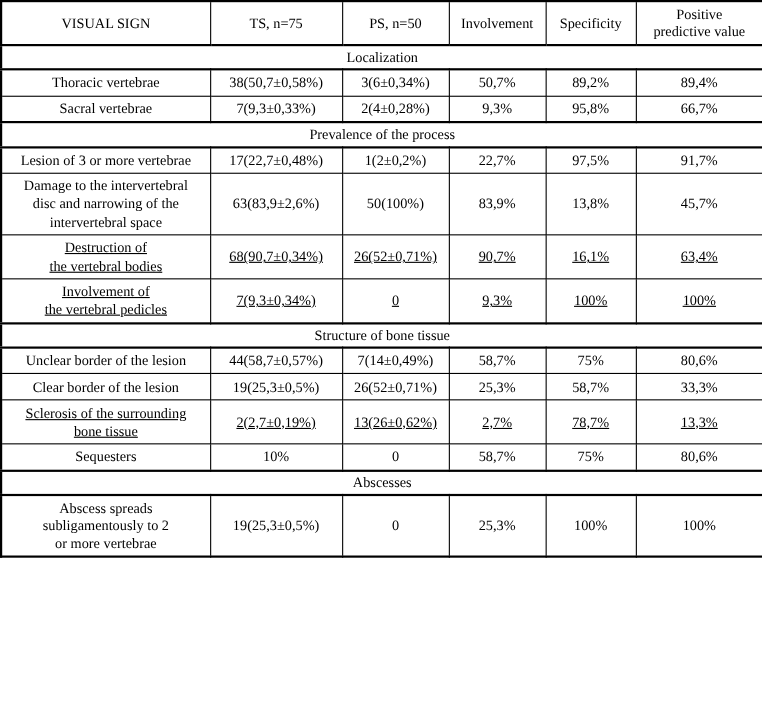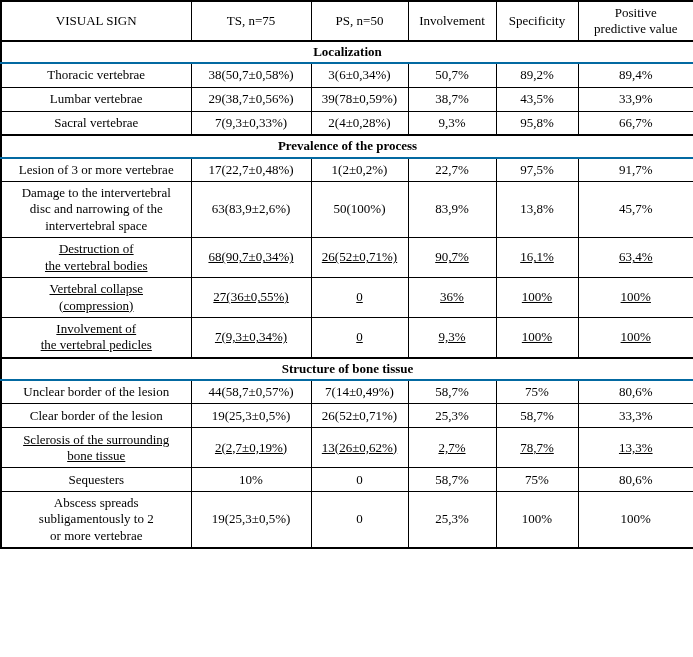--- a/index.html
+++ b/index.html
@@ -41,23 +41,22 @@
   table.stats {
     border: 2px solid #000000;
   }
   
   table.stats thead th {
     border-bottom: 2px solid #000000;
     height: 40px;
   }
   tr.section-row td {
     border-top: 2px solid #000000;
-    border-bottom: 2px solid #0369a1;
+    border-bottom: 2px solid #000000;
     height: 22px;
-    font-weight: bold;
   }
   tr.data-row.lines-1 { height: 24px; }
   tr.data-row.lines-2 { height: 40px; text-decoration: underline; }
   tr.data-row.lines-3 { height: 56px; }
 </style>
 </head>
 <body>
 
 <div class="page">
   <table class="stats">
@@ -86,28 +85,20 @@
         </tr>
         <tr class="data-row lines-1">
           <td>Thoracic vertebrae</td>
           <td>38(50,7±0,58%)</td>
           <td>3(6±0,34%)</td>
           <td>50,7%</td>
           <td>89,2%</td>
           <td>89,4%</td>
         </tr>
         <tr class="data-row lines-1">
-          <td>Lumbar vertebrae</td>
-          <td>29(38,7±0,56%)</td>
-          <td>39(78±0,59%)</td>
-          <td>38,7%</td>
-          <td>43,5%</td>
-          <td>33,9%</td>
-        </tr>
-        <tr class="data-row lines-1">
           <td>Sacral vertebrae</td>
           <td>7(9,3±0,33%)</td>
           <td>2(4±0,28%)</td>
           <td>9,3%</td>
           <td>95,8%</td>
           <td>66,7%</td>
         </tr>
         <tr class="section-row">
           <td colspan="6">Prevalence of the process</td>
         </tr>
@@ -130,29 +121,20 @@
           <td>45,7%</td>
         </tr>
         <tr class="data-row lines-2">
           <td>Destruction of
 the vertebral bodies</td>
           <td>68(90,7±0,34%)</td>
           <td>26(52±0,71%)</td>
           <td>90,7%</td>
           <td>16,1%</td>
           <td>63,4%</td>
-        </tr>
-        <tr class="data-row lines-2">
-          <td>Vertebral collapse
-(compression)</td>
-          <td>27(36±0,55%)</td>
-          <td>0</td>
-          <td>36%</td>
-          <td>100%</td>
-          <td>100%</td>
         </tr>
         <tr class="data-row lines-2">
           <td>Involvement of
 the vertebral pedicles</td>
           <td>7(9,3±0,34%)</td>
           <td>0</td>
           <td>9,3%</td>
           <td>100%</td>
           <td>100%</td>
         </tr>
@@ -185,20 +167,23 @@
           <td>13,3%</td>
         </tr>
         <tr class="data-row lines-1">
           <td>Sequesters</td>
           <td>10%</td>
           <td>0</td>
           <td>58,7%</td>
           <td>75%</td>
           <td>80,6%</td>
         </tr>
+        <tr class="section-row">
+          <td colspan="6">Abscesses</td>
+        </tr>
         <tr class="data-row lines-3">
           <td>Abscess spreads
 subligamentously to 2
 or more vertebrae</td>
           <td>19(25,3±0,5%)</td>
           <td>0</td>
           <td>25,3%</td>
           <td>100%</td>
           <td>100%</td>
         </tr>

